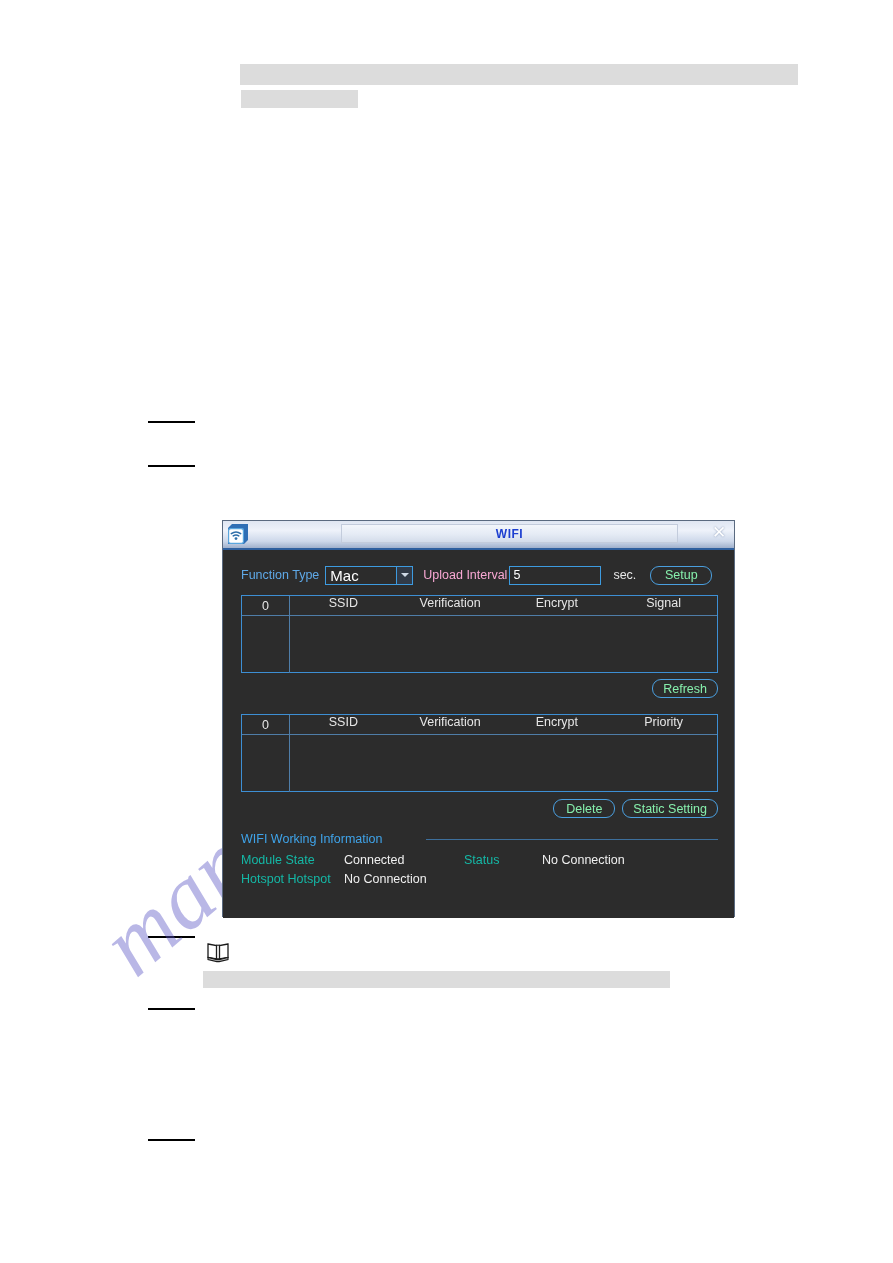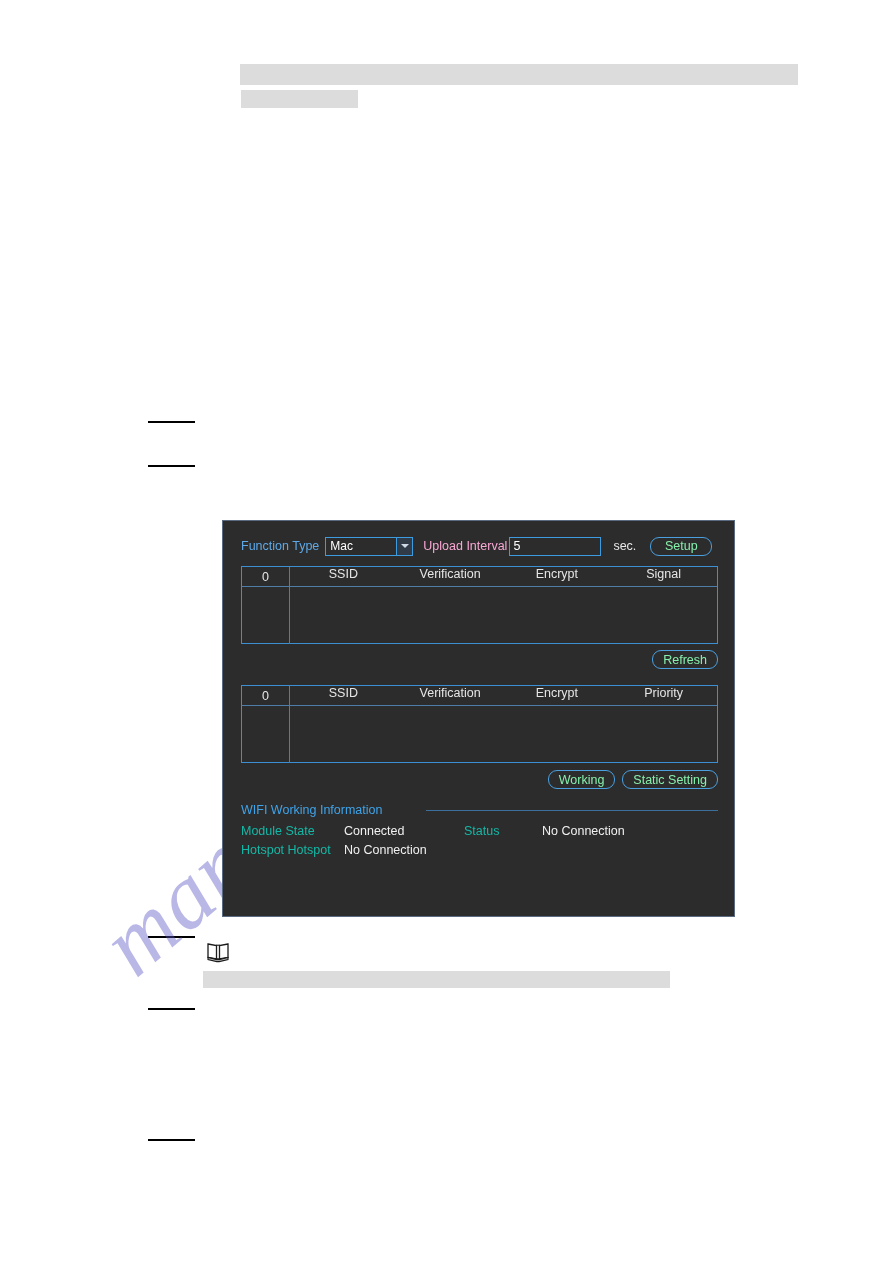--- a/index.html
+++ b/index.html
@@ -160,21 +160,21 @@
     height: 19px;
     margin-left: 6px;
     background: #2c2c2c;
     border: 1px solid #3d9be0;
     box-sizing: border-box;
     display: flex;
     align-items: center;
   }
   .select-box .val {
     color: #ffffff;
-    font-size: 12px;
+    font-size: 15px;
     padding-left: 4px;
   }
   .select-arrow {
     position: absolute;
     right: 0;
     top: 0;
     width: 15px;
     height: 17px;
     background: #313a47;
     border-left: 1px solid #3d9be0;
@@ -351,20 +351,38 @@
     </svg>
   </div>
 </div>
 
 <div class="watermark">
   <span class="wm-text" style="left:0px; top:560px;">manualshire.com</span>
 </div>
 
 <div class="dialog">
 
+  <div class="titlebar">
+    <div class="title-icon">
+      <svg viewBox="0 0 24 24" width="24" height="24">
+        <path d="M2 6 L6 2 L22 2 L22 18 L18 22 L2 22 Z" fill="#2f6fb5"></path>
+        <rect x="2" y="6" width="16" height="16" rx="2" fill="#5aa6dd"></rect>
+        <rect x="3.2" y="7.2" width="13.6" height="13.6" rx="1.6" fill="#ffffff"></rect>
+        <g fill="none" stroke="#2e6ea8" stroke-width="1.5" stroke-linecap="round">
+          <path d="M5.3 11.6 A8 8 0 0 1 14.7 11.6"></path>
+          <path d="M7.2 13.9 A5 5 0 0 1 12.8 13.9"></path>
+        </g>
+        <circle cx="10" cy="16.6" r="1.4" fill="#2e6ea8"></circle>
+      </svg>
+    </div>
+    <div class="title-inner">
+      <span class="title-text">WIFI</span>
+    </div>
+    <div class="close-btn">✕</div>
+  </div>
 
   <div class="dlg-body">
 
     <div class="toolrow">
       <span class="lbl">Function Type</span>
       <div class="select-box">
         <span class="val">Mac</span>
         <span class="select-arrow">
             <i></i>
           </span>
@@ -405,21 +423,21 @@
           <div class="th">Encrypt</div>
           <div class="th">Priority</div>
         </div>
       </div>
       <div class="tbl-body">
         <div class="tbl-colline"></div>
       </div>
     </div>
 
     <div class="btnrow btnrow-bottom">
-      <button class="btn">Working</button>
+      <button class="btn">Delete</button>
       <button class="btn">Static Setting</button>
     </div>
 
     <div class="section-title">
       <span class="stxt">WIFI Working Information</span>
       <span class="sline"></span>
     </div>
 
     <div class="inforow inforow-1">
       <span class="ik w130">Module State</span>

